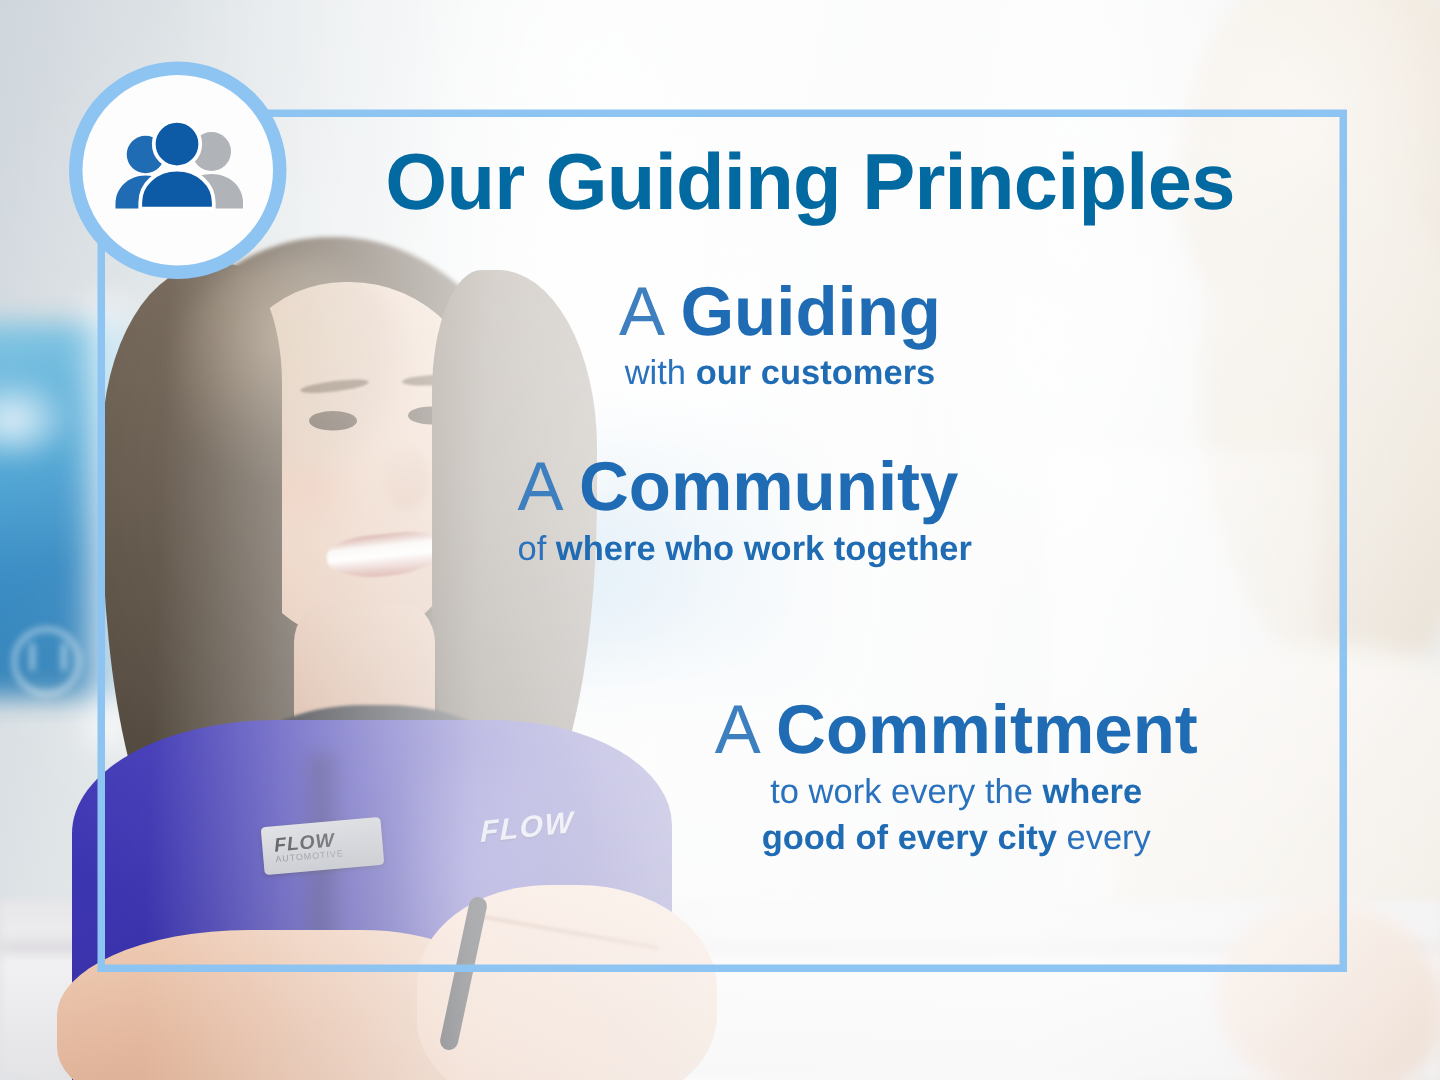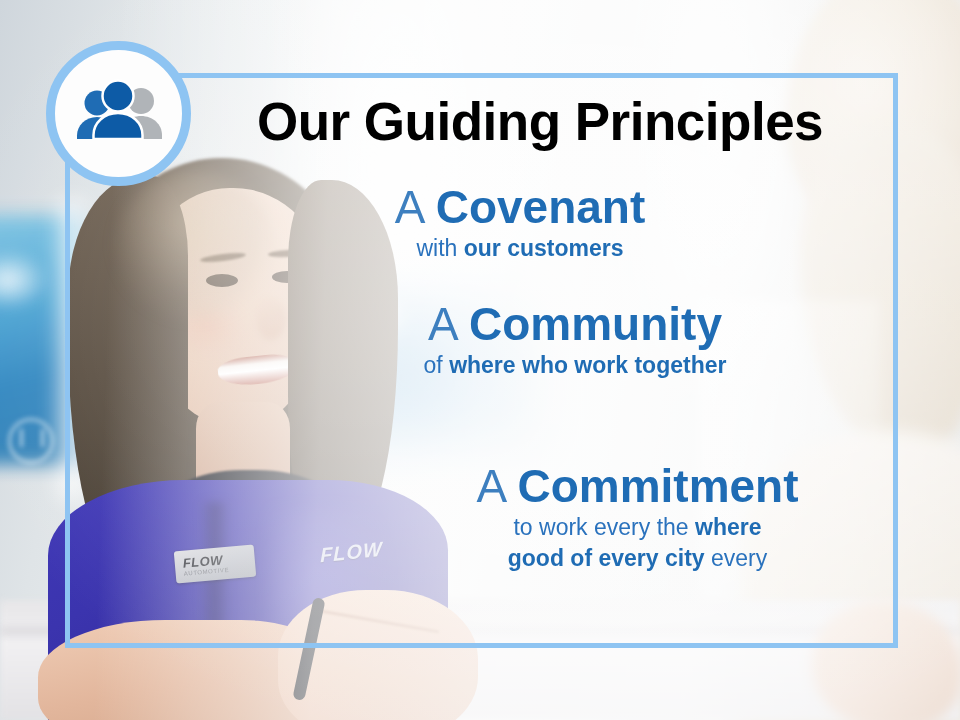--- a/index.html
+++ b/index.html
@@ -439,21 +439,21 @@
   
   .headline {
     position: absolute;
     left: 200px;
     top: 94px;
     width: 680px;
     text-align: center;
     font-size: 53px;
     font-weight: bold;
     letter-spacing: -0.5px;
-    color: #000000;
+    color: #0369a1;
     line-height: 1.05;
     white-space: nowrap;
   }
 
   .block {
     position: absolute;
     color: #2a72bd;
   }
   .block .big {
     font-size: 46px;
@@ -483,21 +483,21 @@
   #block-covenant {
     left: 300px;
     top: 183px;
     width: 440px;
     text-align: center;
   }
   #block-community {
     left: 345px;
     top: 300px;
     width: 460px;
-    text-align: center;
+    text-align: left;
   }
   #block-commitment {
     left: 405px;
     top: 462px;
     width: 465px;
     text-align: center;
   }
   #block-commitment .sub {
     text-align: center;
   }
@@ -574,21 +574,21 @@
 
       <circle cx="47" cy="17" r="15.5" fill="#0d5ba6" stroke="#ffffff" stroke-width="2.5"></circle>
       <path d="M47 34c-14 0-24.5 10-24.5 22V60h49v-4c0-12-10.5-22-24.5-22z" fill="#0d5ba6" stroke="#ffffff" stroke-width="2.5"></path>
     </svg>
   </div>
 
   <div class="headline">Our Guiding Principles</div>
 
   <div class="block" id="block-covenant">
     <div class="big">
-      <span class="art">A </span><span class="word">Covenant</span>
+      <span class="art">A </span><span class="word">Guiding</span>
     </div>
     <div class="sub"><span>with </span><b>our customers</b></div>
   </div>
 
   <div class="block" id="block-community">
     <div class="big">
       <span class="art">A </span><span class="word">Community</span>
     </div>
     <div class="sub"><span>of </span><b>where who work together</b><br></div>
   </div>

